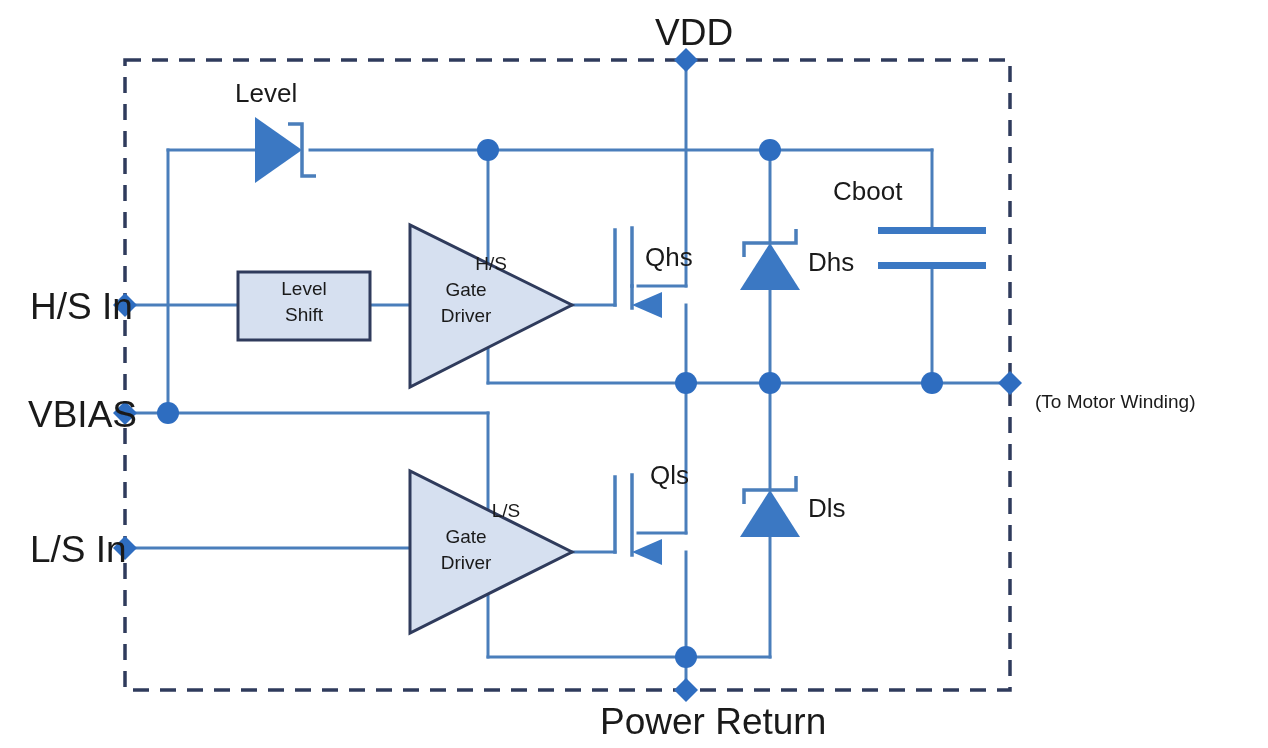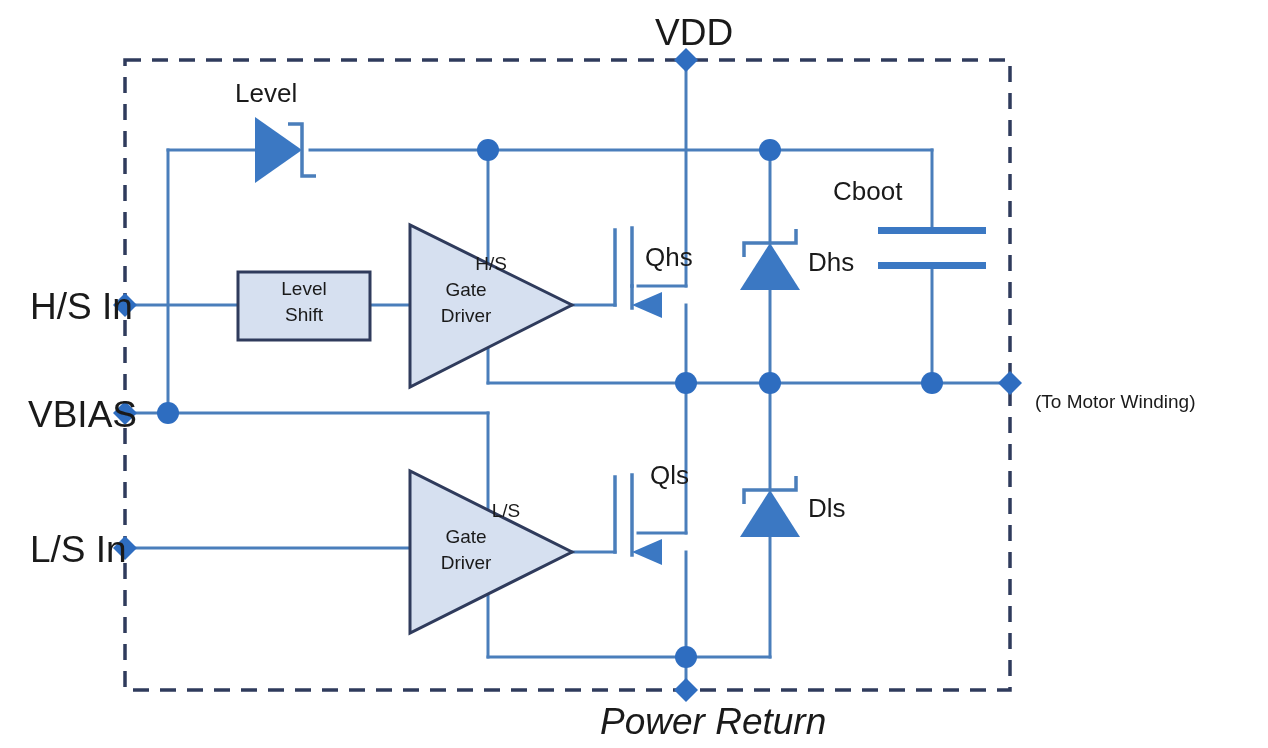--- a/index.html
+++ b/index.html
@@ -190,21 +190,21 @@
 
   <div class="lbl lbl-xl" style="left:30px; top:288px;">H/S In</div>
 
   <div class="lbl lbl-xl" style="left:28px; top:396px;">VBIAS</div>
 
   <div class="lbl lbl-xl" style="left:30px; top:531px;">L/S In</div>
 
 
   <div class="lbl lbl-sm" style="left:1035px; top:392px;">(To Motor  Winding)</div>
 
-  <div class="lbl lbl-xl" style="left:600px; top:703px;font-style:italic;">Power Return</div>
+  <div class="lbl lbl-xl" style="left:600px; top:703px;">Power Return</div>
 
   <div class="blk-txt" style="left:238px; top:277px; width:132px;">Level</div>
   <div class="blk-txt" style="left:238px; top:303px; width:132px;">Shift</div>
 
   <div class="blk-txt" style="left:410px; top:252px; width:112px;padding-left:25px;">H/S</div>
   <div class="blk-txt" style="left:410px; top:278px; width:112px;">Gate</div>
   <div class="blk-txt" style="left:410px; top:304px; width:112px;">Driver</div>
 
   <div class="blk-txt" style="left:410px; top:499px; width:112px;padding-left:40px;">L/S</div>
   <div class="blk-txt" style="left:410px; top:525px; width:112px;">Gate</div>

